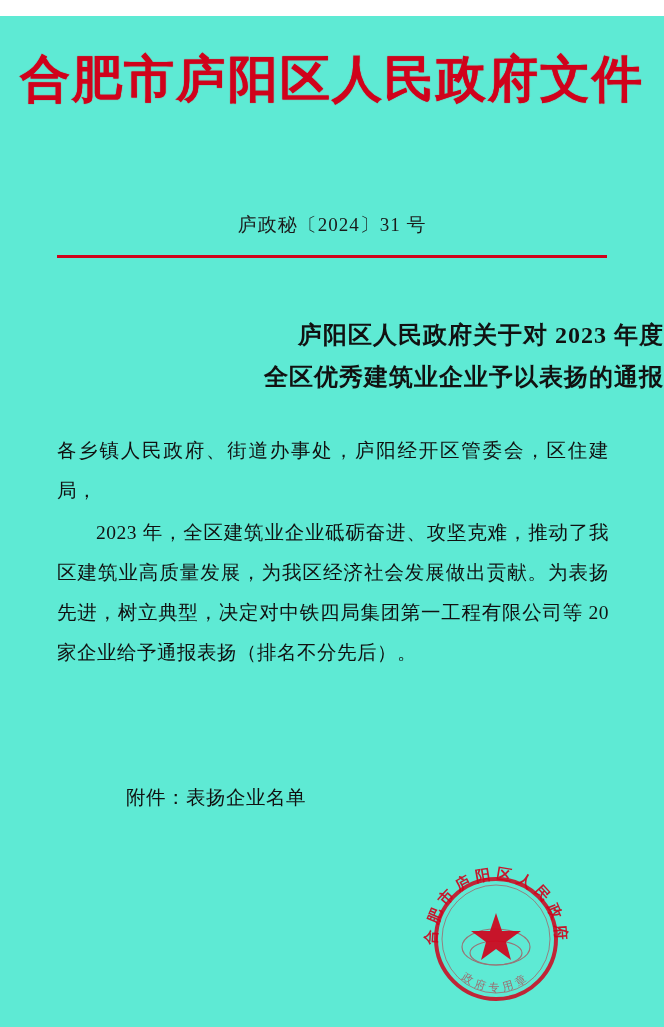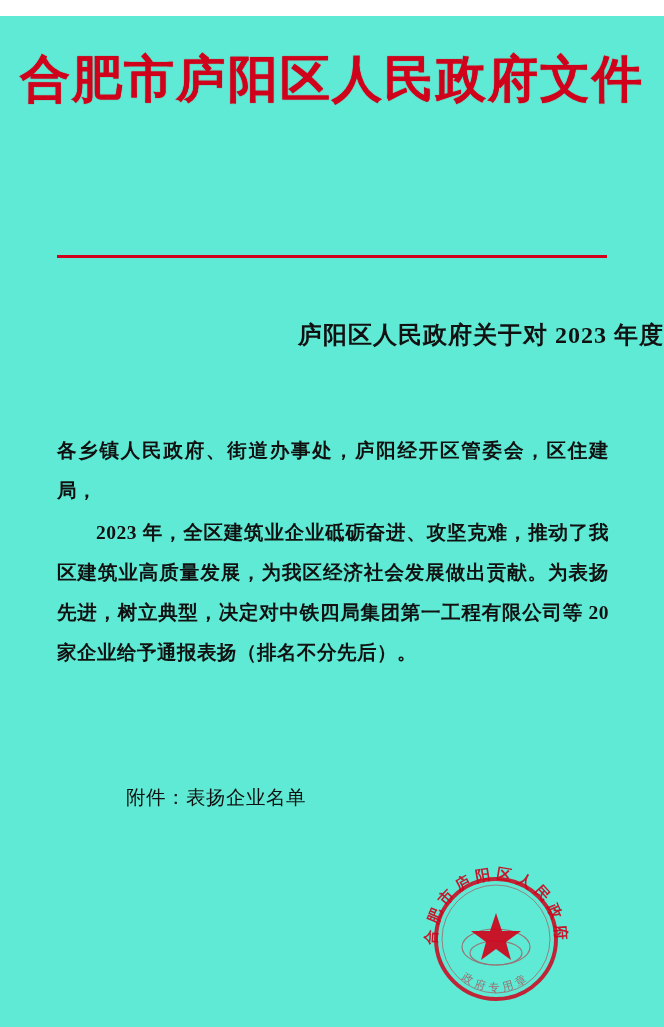--- a/index.html
+++ b/index.html
@@ -79,21 +79,20 @@
   .body-text {
     position: absolute;
     top: 415px;
     left: 57px;
     width: 552px;
     font-size: 19.5px;
     color: #111;
     line-height: 2.05;
     letter-spacing: 0.5px;
     text-align: justify;
-    font-weight: bold;
   }
   .body-text p {
     margin: 0 0 2px 0;
   }
   .indent {
     text-indent: 2em;
   }
 
   
   .attachment {
@@ -133,25 +132,27 @@
     display: block;
   }
 </style>
 </head>
 <body>
 
 <div class="page">
 
   <div class="masthead">合肥市庐阳区人民政府文件</div>
 
+  <div class="doc-number">庐政秘〔2024〕31 号</div>
 
   <div class="red-rule"></div>
 
   <div class="doc-title">
     <span class="line">庐阳区人民政府关于对 2023 年度</span>
+    <span class="line">全区优秀建筑业企业予以表扬的通报</span>
   </div>
 
   <div class="body-text">
     <p>各乡镇人民政府、街道办事处，庐阳经开区管委会，区住建局，</p>
     <p class="indent">2023 年，全区建筑业企业砥砺奋进、攻坚克难，推动了我区建筑业高质量发展，为我区经济社会发展做出贡献。为表扬先进，树立典型，决定对中铁四局集团第一工程有限公司等 20 家企业给予通报表扬（排名不分先后）。</p>
   </div>
 
   <div class="attachment">附件：表扬企业名单</div>
 
   <div class="seal">

